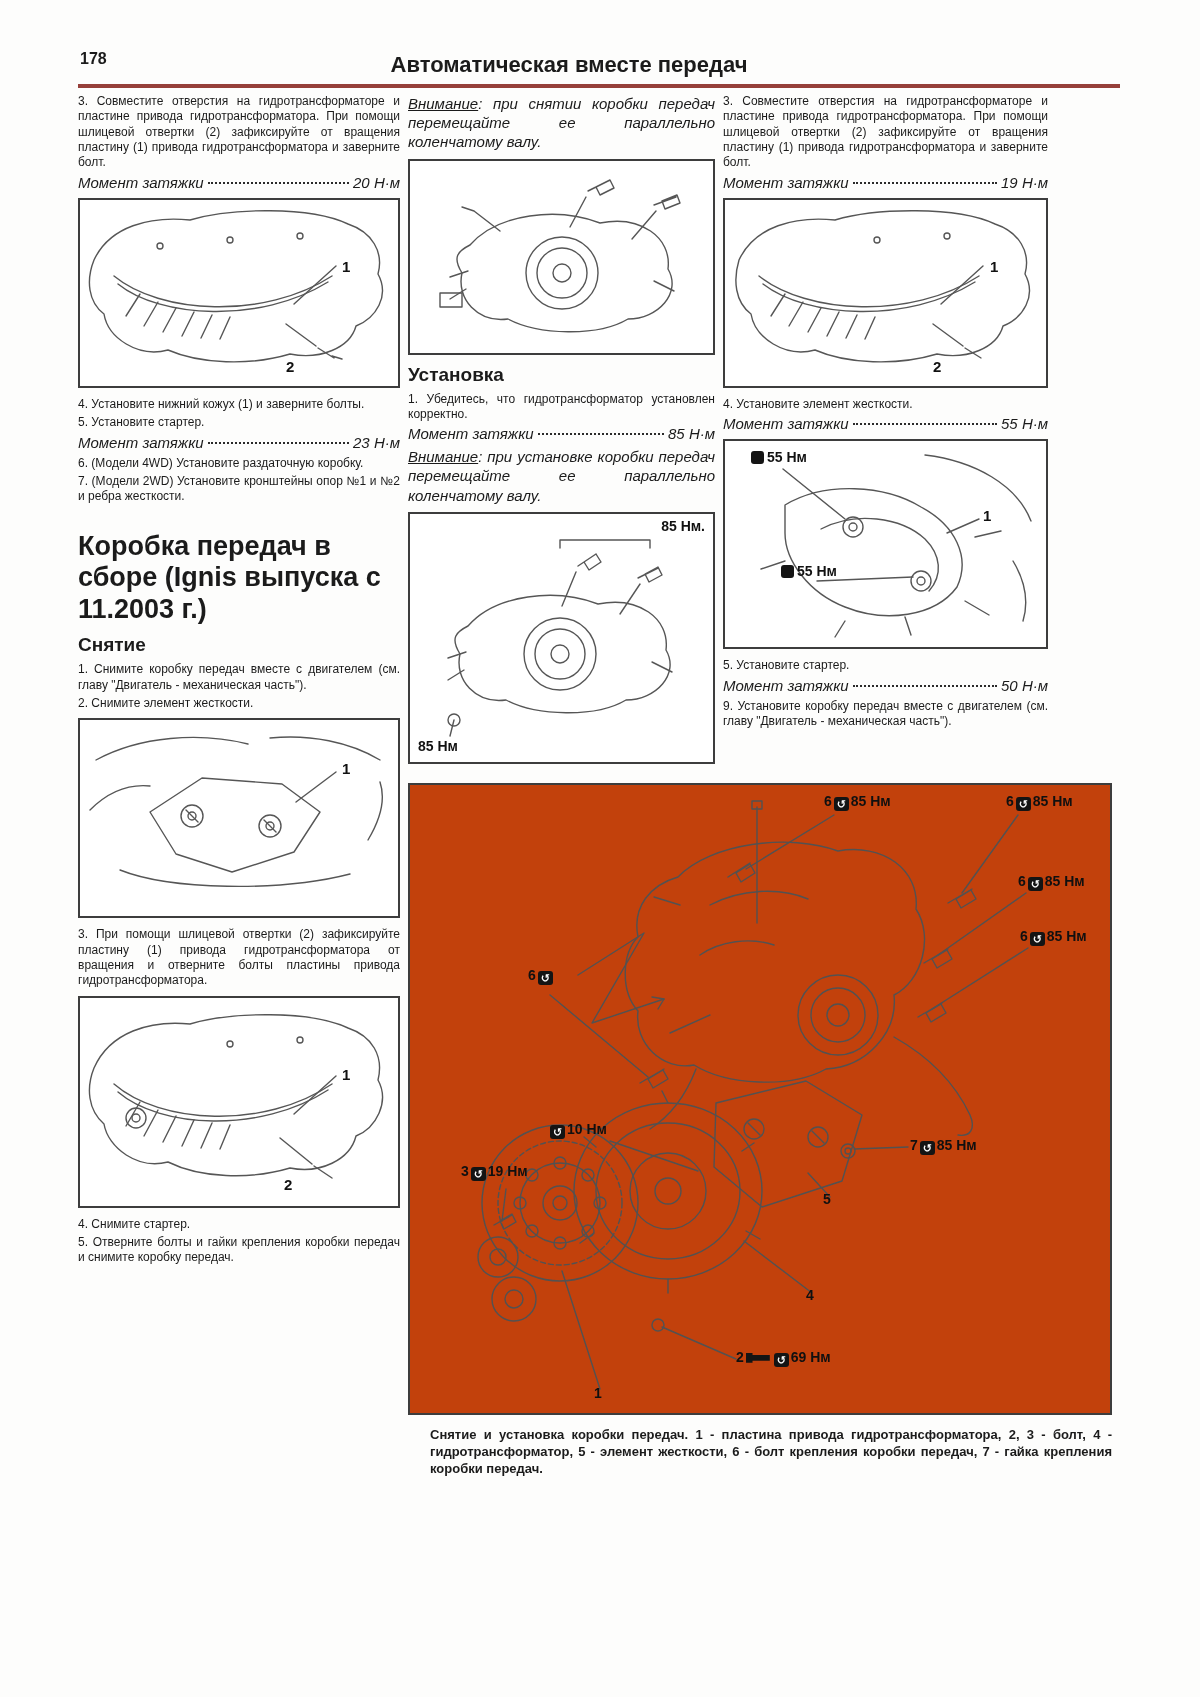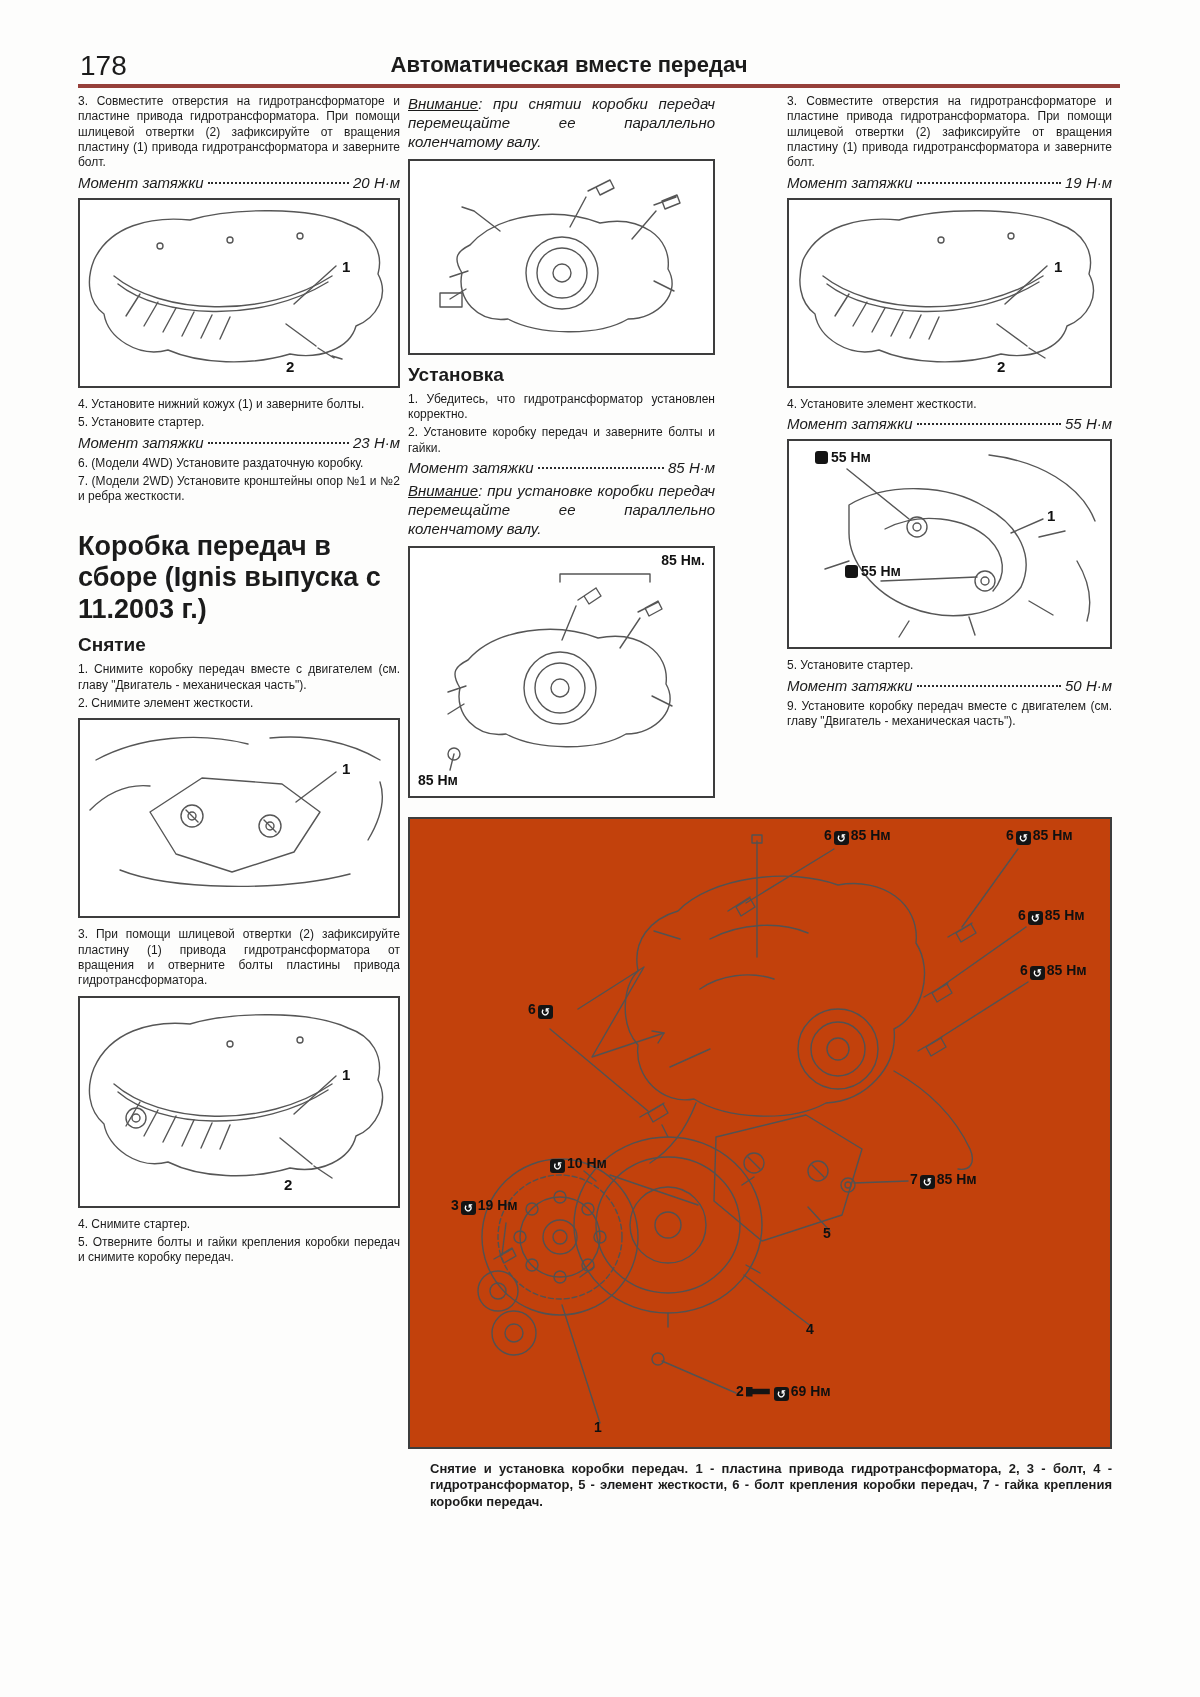--- a/index.html
+++ b/index.html
@@ -1,28 +1,28 @@
 <!DOCTYPE html>
 <html><head>
 <meta charset="utf-8">
 <style>
   html,body{margin:0;padding:0;background:#e8e8e8;}
   .page{position:relative;width:1200px;height:1697px;background:#fdfdfc;margin:0 auto;
         font-family:"Liberation Sans","DejaVu Sans",sans-serif;color:#1b1b1b;overflow:hidden;}
   .content{position:absolute;left:78px;top:44px;width:1042px;}
   
   .hdr{position:relative;height:40px;}
-  .pagenum{position:absolute;left:2px;top:6px;font-size:28px;font-weight:normal;}
+  .pagenum{position:absolute;left:2px;top:6px;font-size:16px;font-weight:bold;}
   .htitle{position:absolute;left:0;right:60px;top:8px;text-align:center;font-size:22px;font-weight:bold;}
   .hrule{border:0;border-top:4px solid #96403a;margin:0 0 6px 0;}
   
   .columns{display:flex;align-items:flex-start;}
   .col1{width:322px;}
   .rightwrap{width:704px;margin-left:8px;}
-  .textcols{display:flex;align-items:flex-start;justify-content:space-between;}
+  .textcols{display:flex;align-items:flex-start;}
   .col2{width:307px;}
   .col3{width:325px;margin-left:8px;}
   
   .p{font-size:12px;line-height:1.28;text-align:justify;margin:0 0 3px 0;}
   .torque{display:flex;align-items:baseline;font-size:15px;font-style:italic;margin:2px 0 5px 0;}
   .torque .dots{flex:1;border-bottom:2px dotted #2a2a2a;margin:0 4px;transform:translateY(-4px);}
   .warn{font-size:15px;line-height:1.28;font-style:italic;text-align:justify;margin:0 0 4px 0;}
   .warn .wl{text-decoration:underline;}
   .h1{font-size:27px;line-height:1.18;font-weight:bold;margin:26px 0 8px 0;}
   .h2{font-size:19px;font-weight:bold;margin:2px 0 6px 0;}
@@ -156,21 +156,20 @@
                   <circle cx="152" cy="112" r="25"></circle>
                   <circle cx="152" cy="112" r="9"></circle>
               <path d="M58,110 l-18,6 M56,128 l-16,10 M244,120 l20,10"></path>
               <path d="M90,70 l-26,-20 M64,50 l-12,-4"></path>
               <rect x="30" y="132" width="22" height="14"></rect>
             </svg>
           </div>
 
           <h2 class="h2">Установка</h2>
           <p class="p">1. Убедитесь, что гидротрансформатор установлен корректно.</p>
-          <p class="p">2. Установите коробку передач и заверните болты и гайки.</p>
           <div class="torque">
             <span>Момент затяжки</span>
             <span class="dots"></span>
             <span>85 Н·м</span>
           </div>
           <p class="warn"><span class="wl">Внимание</span><span>: при установке коробки передач перемещайте ее параллельно коленчатому валу.</span></p>
 
           <div class="figbox" style="height:248px;">
             <svg viewBox="0 0 303 244" width="303" height="244">
               <path d="M150,26 L240,26 M150,26 l0,8 M240,26 l0,8"></path>
@@ -320,21 +319,21 @@
               <circle cx="104" cy="514" r="9"></circle>
           <circle cx="248" cy="540" r="6"></circle>
         </svg>
 
         <div class="dlabel" style="left:414px;top:8px;"><span>6</span><span class="ticon"></span><span>85 Нм</span></div>
         <div class="dlabel" style="left:596px;top:8px;"><span>6</span><span class="ticon"></span><span>85 Нм</span></div>
         <div class="dlabel" style="left:608px;top:88px;"><span>6</span><span class="ticon"></span><span>85 Нм</span></div>
         <div class="dlabel" style="left:610px;top:143px;"><span>6</span><span class="ticon"></span><span>85 Нм</span></div>
         <div class="dlabel" style="left:118px;top:182px;"><span>6</span><span class="ticon"></span></div>
         <div class="dlabel" style="left:138px;top:336px;"><span class="ticon"></span><span>10 Нм</span></div>
-        <div class="dlabel" style="left:41px;top:378px;"><span>3</span><span class="ticon"></span><span>19 Нм</span></div>
+        <div class="dlabel" style="left:51px;top:378px;"><span>3</span><span class="ticon"></span><span>19 Нм</span></div>
         <div class="dlabel" style="left:500px;top:352px;"><span>7</span><span class="ticon"></span><span>85 Нм</span></div>
         <div class="dlabel" style="left:413px;top:406px;"><span>5</span></div>
         <div class="dlabel" style="left:396px;top:502px;"><span>4</span></div>
         <div class="dlabel" style="left:326px;top:564px;"><span>2</span><span class="bolticon"></span><span class="ticon"></span><span>69 Нм</span></div>
         <div class="dlabel" style="left:184px;top:600px;"><span>1</span></div>
       </div>
 
       <p class="caption">Снятие и установка коробки передач. 1 - пластина привода гидротрансформатора, 2, 3 - болт, 4 - гидротрансформатор, 5 - элемент жесткости, 6 - болт крепления коробки передач, 7 - гайка крепления коробки передач.</p>
     </div>
   </div>

